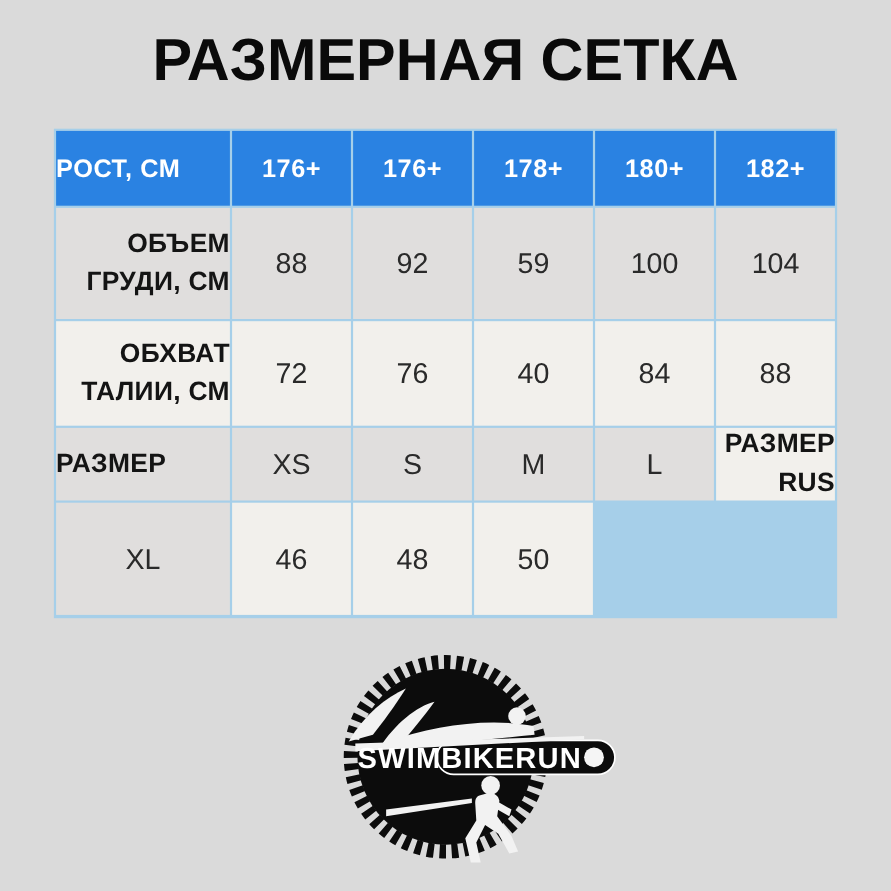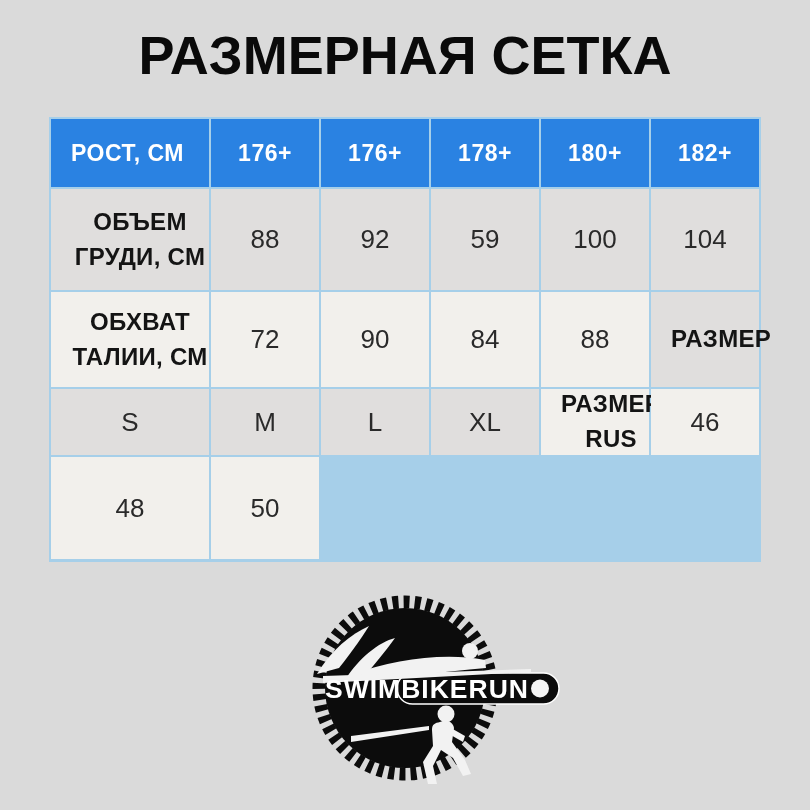--- a/index.html
+++ b/index.html
@@ -29,21 +29,21 @@
   .cell{
     display:flex;align-items:center;justify-content:center;
     font-size:26px;color:#2a2a2a;
   }
   .cell.head{
     background:#2a82e2;color:#ffffff;
     font-weight:bold;font-size:23px;letter-spacing:0.5px;
   }
   .cell.label-col{
     justify-content:flex-start;
-    padding-left:20px;text-align:center;
+    text-align:right;
   }
   .cell.label{
     font-weight:bold;font-size:24px;color:#141414;
     line-height:1.45;letter-spacing:0.3px;
   }
   .shade-a{background:#e0dedd;}
   .shade-b{background:#f2f0ec;text-align:right;}
   .logo{
     position:absolute;left:293px;top:588px;
   }
@@ -66,31 +66,33 @@
 
     <div class="cell label label-col shade-a">ОБЪЕМ ГРУДИ, СМ</div>
     <div class="cell shade-a">88</div>
     <div class="cell shade-a">92</div>
     <div class="cell shade-a">59</div>
     <div class="cell shade-a">100</div>
     <div class="cell shade-a">104</div>
 
     <div class="cell label label-col shade-b">ОБХВАТ ТАЛИИ, СМ</div>
     <div class="cell shade-b">72</div>
-    <div class="cell shade-b">90</div>
+    <div class="cell shade-b">76</div>
+    <div class="cell shade-b">40</div>
     <div class="cell shade-b">84</div>
     <div class="cell shade-b">88</div>
 
     <div class="cell label label-col shade-a">РАЗМЕР</div>
+    <div class="cell shade-a">XS</div>
     <div class="cell shade-a">S</div>
     <div class="cell shade-a">M</div>
     <div class="cell shade-a">L</div>
+    <div class="cell label label-col shade-b">РАЗМЕР RUS</div>
+
     <div class="cell shade-a">XL</div>
-
-    <div class="cell label label-col shade-b">РАЗМЕР RUS</div>
     <div class="cell shade-b">46</div>
     <div class="cell shade-b">48</div>
     <div class="cell shade-b">50</div>
   </div>
 
   <svg class="logo" width="285" height="215" viewBox="0 0 285 215" xmlns="http://www.w3.org/2000/svg">
 
     <g>
       <circle cx="112" cy="100" r="80" fill="#0c0c0c"></circle>
       <circle cx="112" cy="100" r="86" fill="none" stroke="#0c0c0c" stroke-width="13" stroke-dasharray="6 5.2"></circle>

